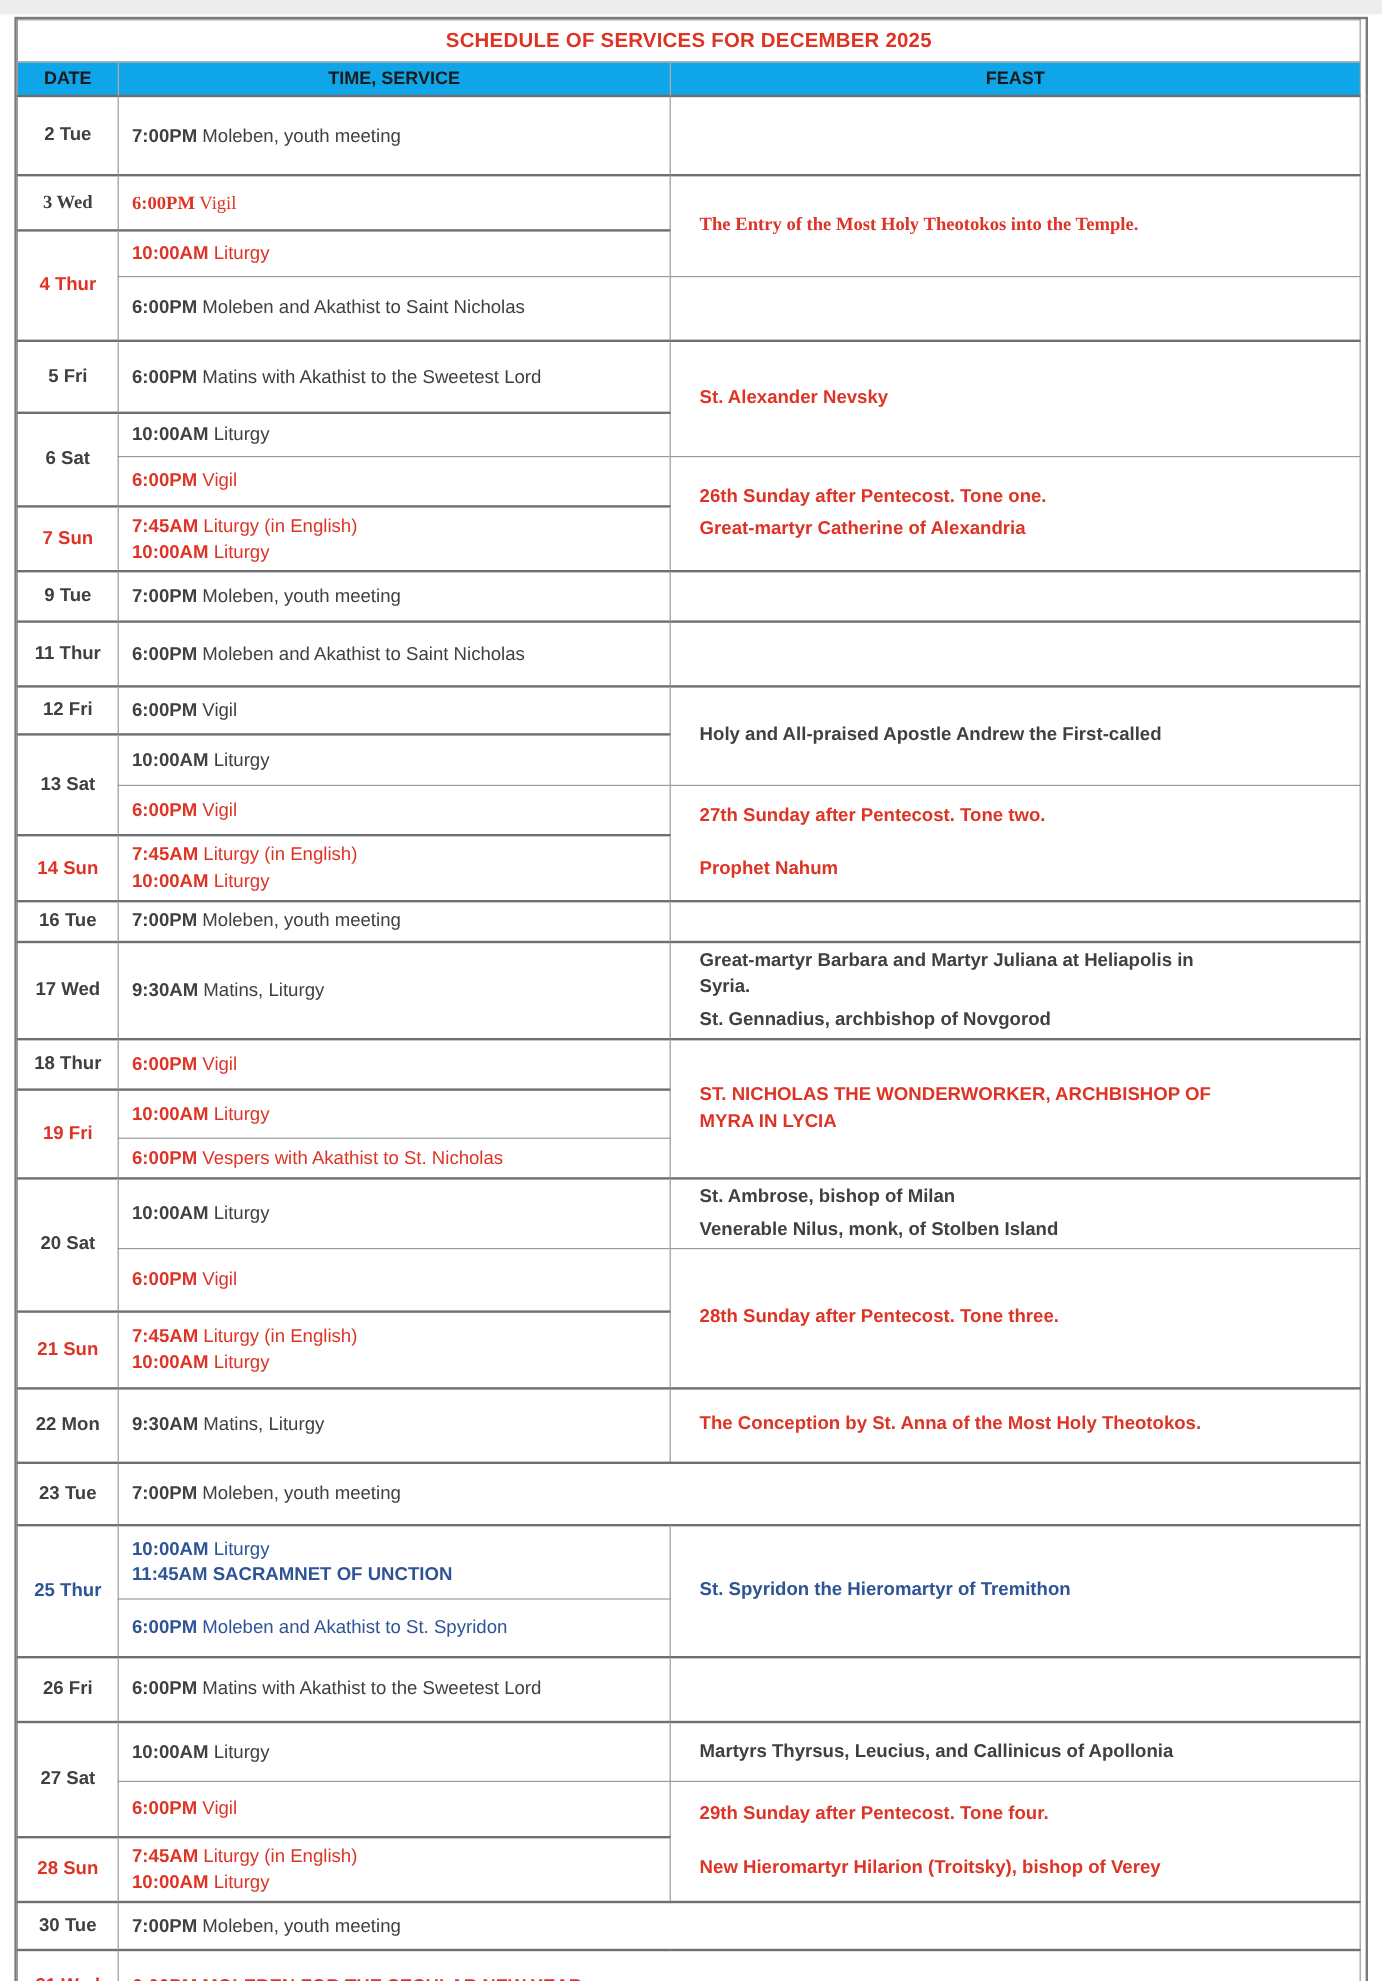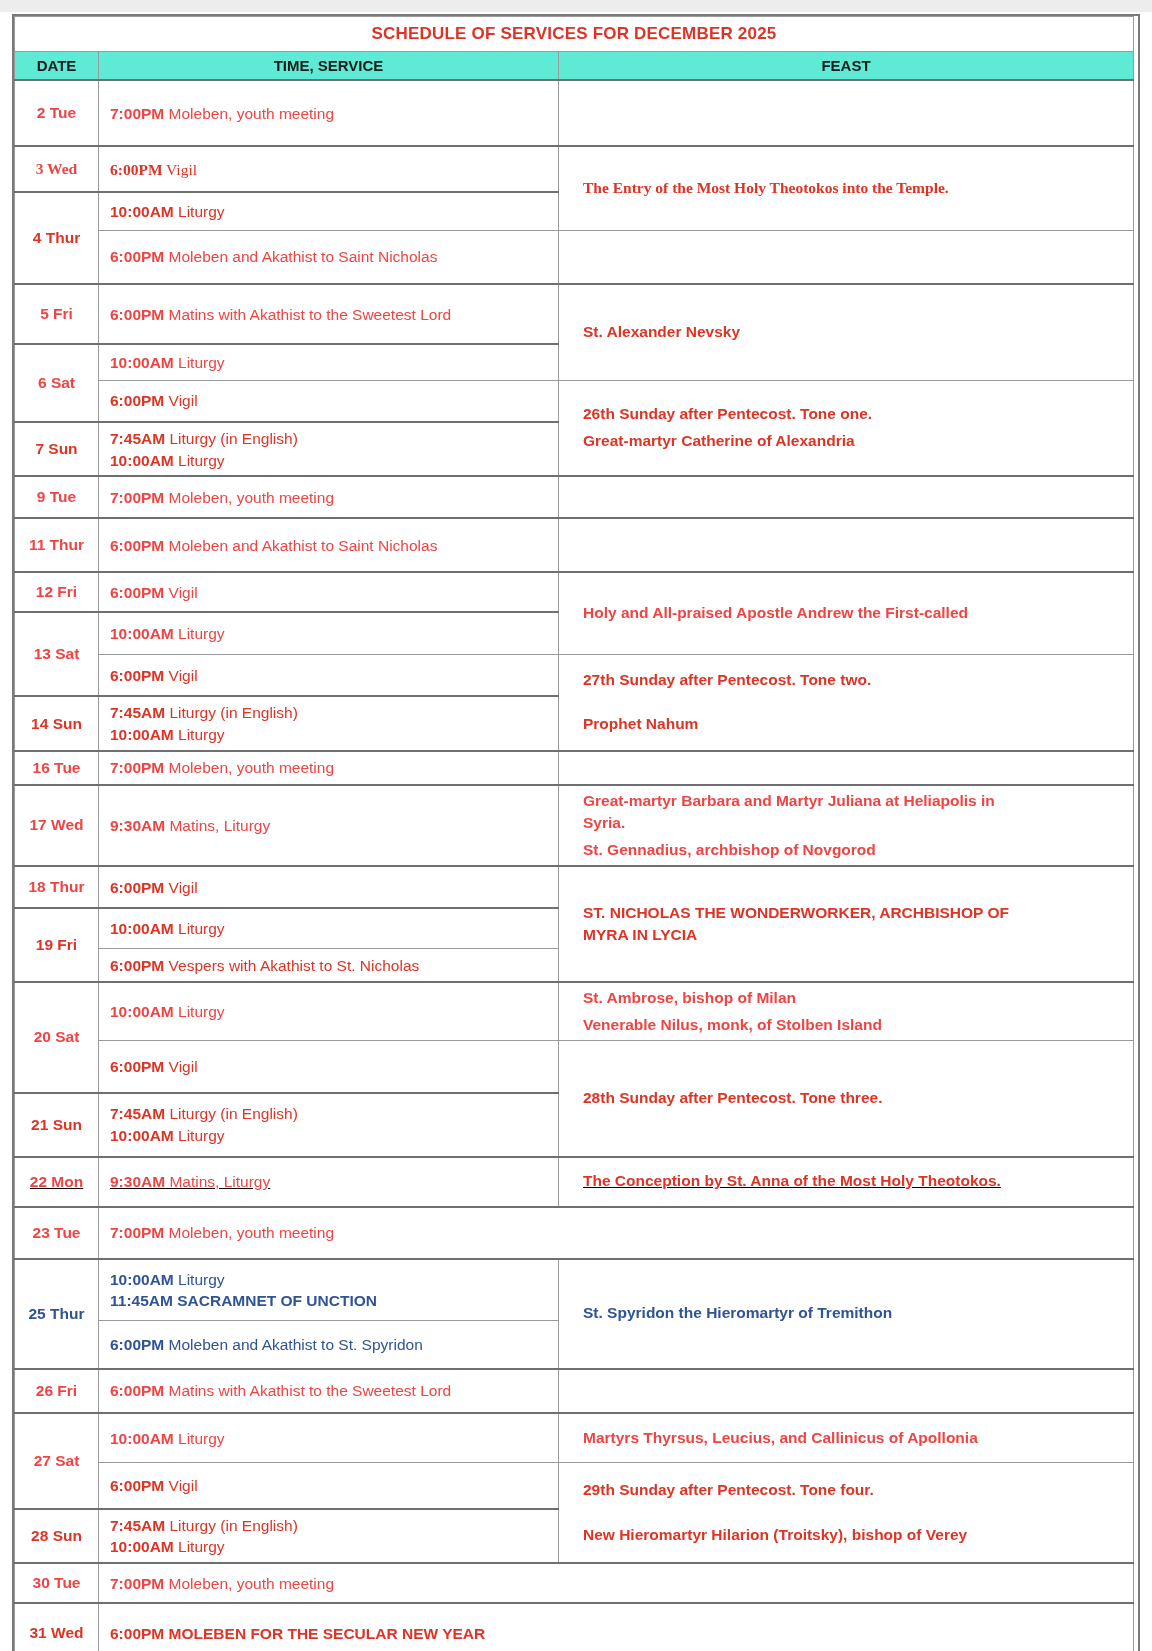--- a/index.html
+++ b/index.html
@@ -34,21 +34,21 @@
     border-top: 2px solid #6f6f6f;
   }
   th.title-cell {
     height: 32px;
     text-align: center;
     font-size: 17px;
     font-weight: bold;
     letter-spacing: 0.2px;
   }
   tr.hdr th {
-    background: #5eead4;
+    background: #0ea5e9;
     height: 25px;
     font-size: 15px;
     font-weight: bold;
     color: #1a1a1a;
     text-align: center;
     border-bottom: 2px solid #6f6f6f;
   }
   td.date {
     text-align: center;
     font-weight: bold;
@@ -80,21 +80,21 @@
     white-space: pre-line;
   }
   .feast-wrap p + p {
     margin-top: 4px;
   }
   td.spread .feast-wrap p + p {
     margin-top: 22px;
   }
   .red  { color: #dd3426; }
   .blue { color: #2e5496; }
-  .blk  { color: #ef4444; }
+  .blk  { color: #404040; }
 </style>
 </head>
 <body>
 
 <div class="top-strip"></div>
 
 <div class="page">
   <div class="table-outer">
     <table>
       <colgroup>
@@ -302,21 +302,21 @@
               </div>
             </td>
           </tr>
           <tr class="grp" style="height: 64px;">
             <td class="date red">21 Sun</td>
             <td class="service red">
               <div class="svc-line"><b>7:45AM</b> Liturgy (in English)</div>
               <div class="svc-line"><b>10:00AM</b> Liturgy</div>
             </td>
           </tr>
-          <tr class="grp" style="height: 50px; text-decoration: underline;">
+          <tr class="grp" style="height: 62px;">
             <td class="date blk">22 Mon</td>
             <td class="service blk">
               <div class="svc-line"><b>9:30AM</b> Matins, Liturgy</div>
             </td>
             <td class="feast red">
               <div class="feast-wrap">
                 <p>The Conception by St. Anna of the Most Holy Theotokos.</p>
               </div>
             </td>
           </tr>
@@ -336,21 +336,21 @@
               <div class="feast-wrap">
                 <p>St. Spyridon the Hieromartyr of Tremithon</p>
               </div>
             </td>
           </tr>
           <tr style="height: 48px;">
             <td class="service blue">
               <div class="svc-line"><b>6:00PM</b> Moleben and Akathist to St. Spyridon</div>
             </td>
           </tr>
-          <tr class="grp" style="height: 44px;">
+          <tr class="grp" style="height: 54px;">
             <td class="date blk">26 Fri</td>
             <td class="service blk">
               <div class="svc-line"><b>6:00PM</b> Matins with Akathist to the Sweetest Lord</div>
             </td>
             <td class="feast blk">
               <div class="feast-wrap"></div>
             </td>
           </tr>
           <tr class="grp" style="height: 50px;">
             <td class="date blk" rowspan="2">27 Sat</td>

